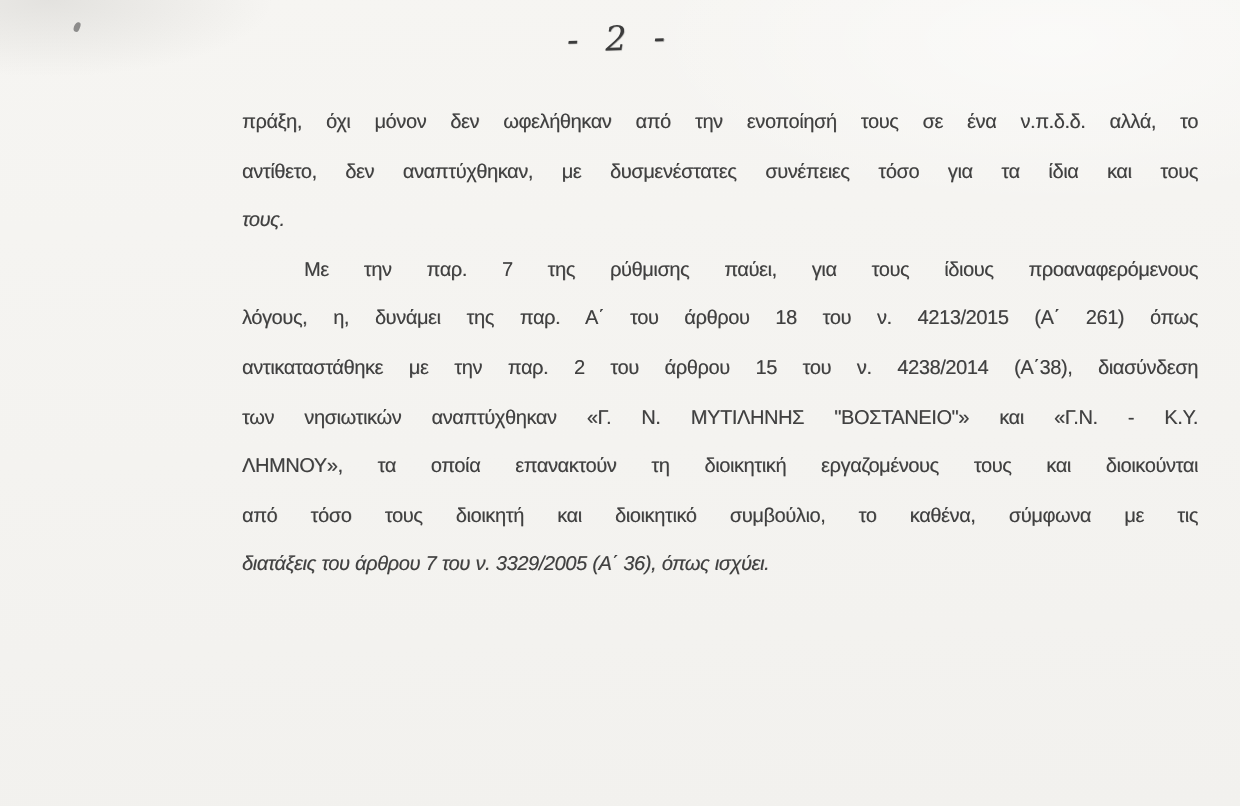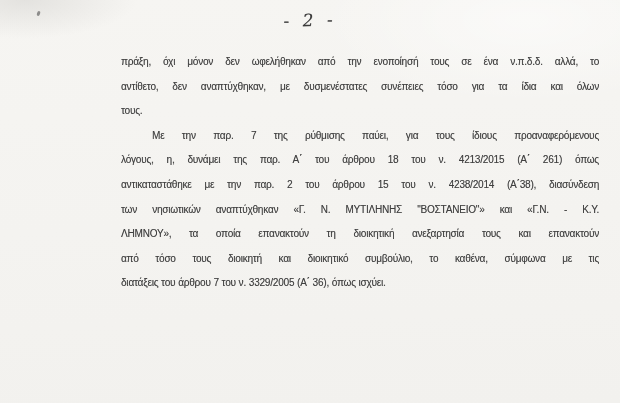--- a/index.html
+++ b/index.html
@@ -69,47 +69,48 @@
     text-align: justify;
     text-align-last: justify;
     text-justify: inter-word;
     color: #404040;
     text-shadow: 0.2px 0.2px 0.3px rgba(64,64,64,0.45);
     margin-left: 46px;
   }
   .line.end {
     text-align: left;
     text-align-last: left;
+    font-style: italic;
   }
   .line.indent {
     padding-left: 31px;
   }
 </style>
 </head>
 <body>
 
 <div class="paper">
 
   <span class="speck"></span>
 
   <div class="page-number">- 2 -</div>
 
   <div class="text-block">
 
     <div class="para">
       <div class="line">πράξη, όχι μόνον δεν ωφελήθηκαν από την ενοποίησή τους σε ένα ν.π.δ.δ. αλλά, το</div>
-      <div class="line">αντίθετο, δεν αναπτύχθηκαν, με δυσμενέστατες συνέπειες τόσο για τα ίδια και όλων</div>
+      <div class="line">αντίθετο, δεν αναπτύχθηκαν, με δυσμενέστατες συνέπειες τόσο για τα ίδια και τους</div>
       <div class="line end">τους.</div>
     </div>
 
     <div class="para">
       <div class="line indent">Με την παρ. 7 της ρύθμισης παύει, για τους ίδιους προαναφερόμενους</div>
       <div class="line">λόγους, η, δυνάμει της παρ. Α΄ του άρθρου 18 του ν. 4213/2015 (Α΄ 261) όπως</div>
       <div class="line">αντικαταστάθηκε με την παρ. 2 του άρθρου 15 του ν. 4238/2014 (Α΄38), διασύνδεση</div>
       <div class="line">των νησιωτικών αναπτύχθηκαν «Γ. Ν. ΜΥΤΙΛΗΝΗΣ "ΒΟΣΤΑΝΕΙΟ"» και «Γ.Ν. - Κ.Υ.</div>
-      <div class="line">ΛΗΜΝΟΥ», τα οποία επανακτούν τη διοικητική ανεξαρτησία τους και επανακτούν</div>
+      <div class="line">ΛΗΜΝΟΥ», τα οποία επανακτούν τη διοικητική εργαζομένους τους και διοικούνται</div>
       <div class="line">από τόσο τους διοικητή και διοικητικό συμβούλιο, το καθένα, σύμφωνα με τις</div>
       <div class="line end">διατάξεις του άρθρου 7 του ν. 3329/2005 (Α΄ 36), όπως ισχύει.</div>
     </div>
 
 
   </div>
 </div>
 
 </body></html>

